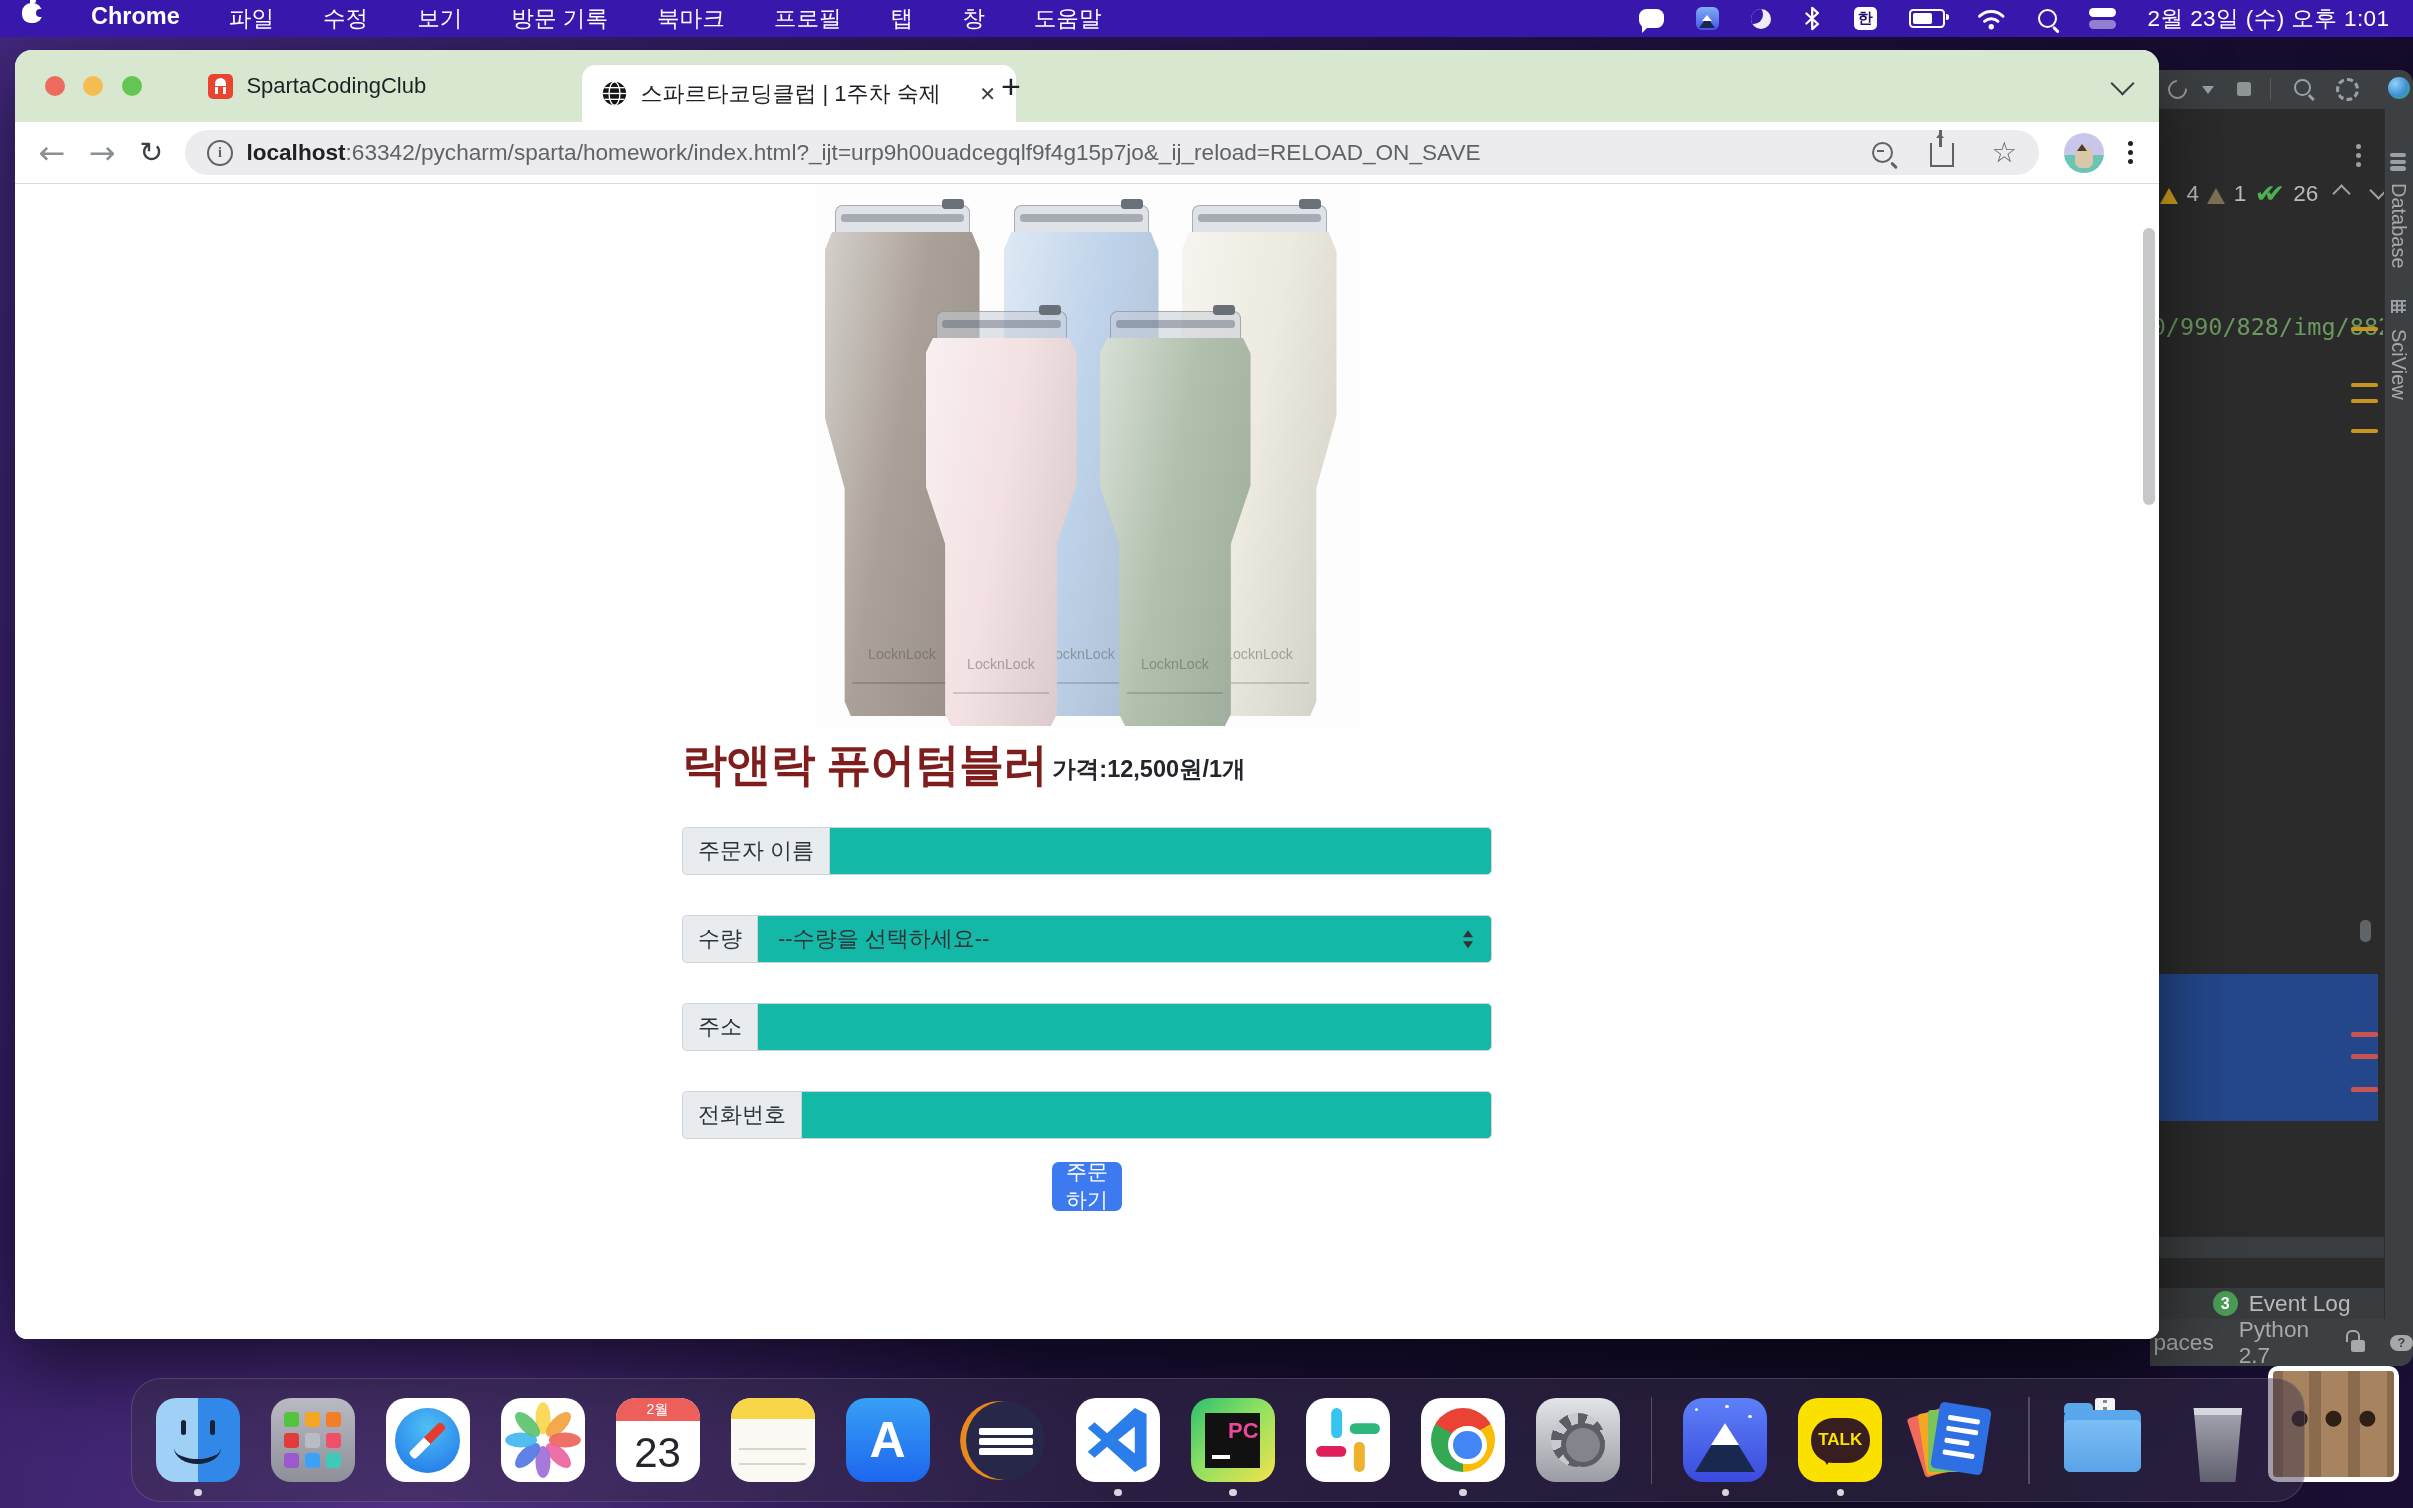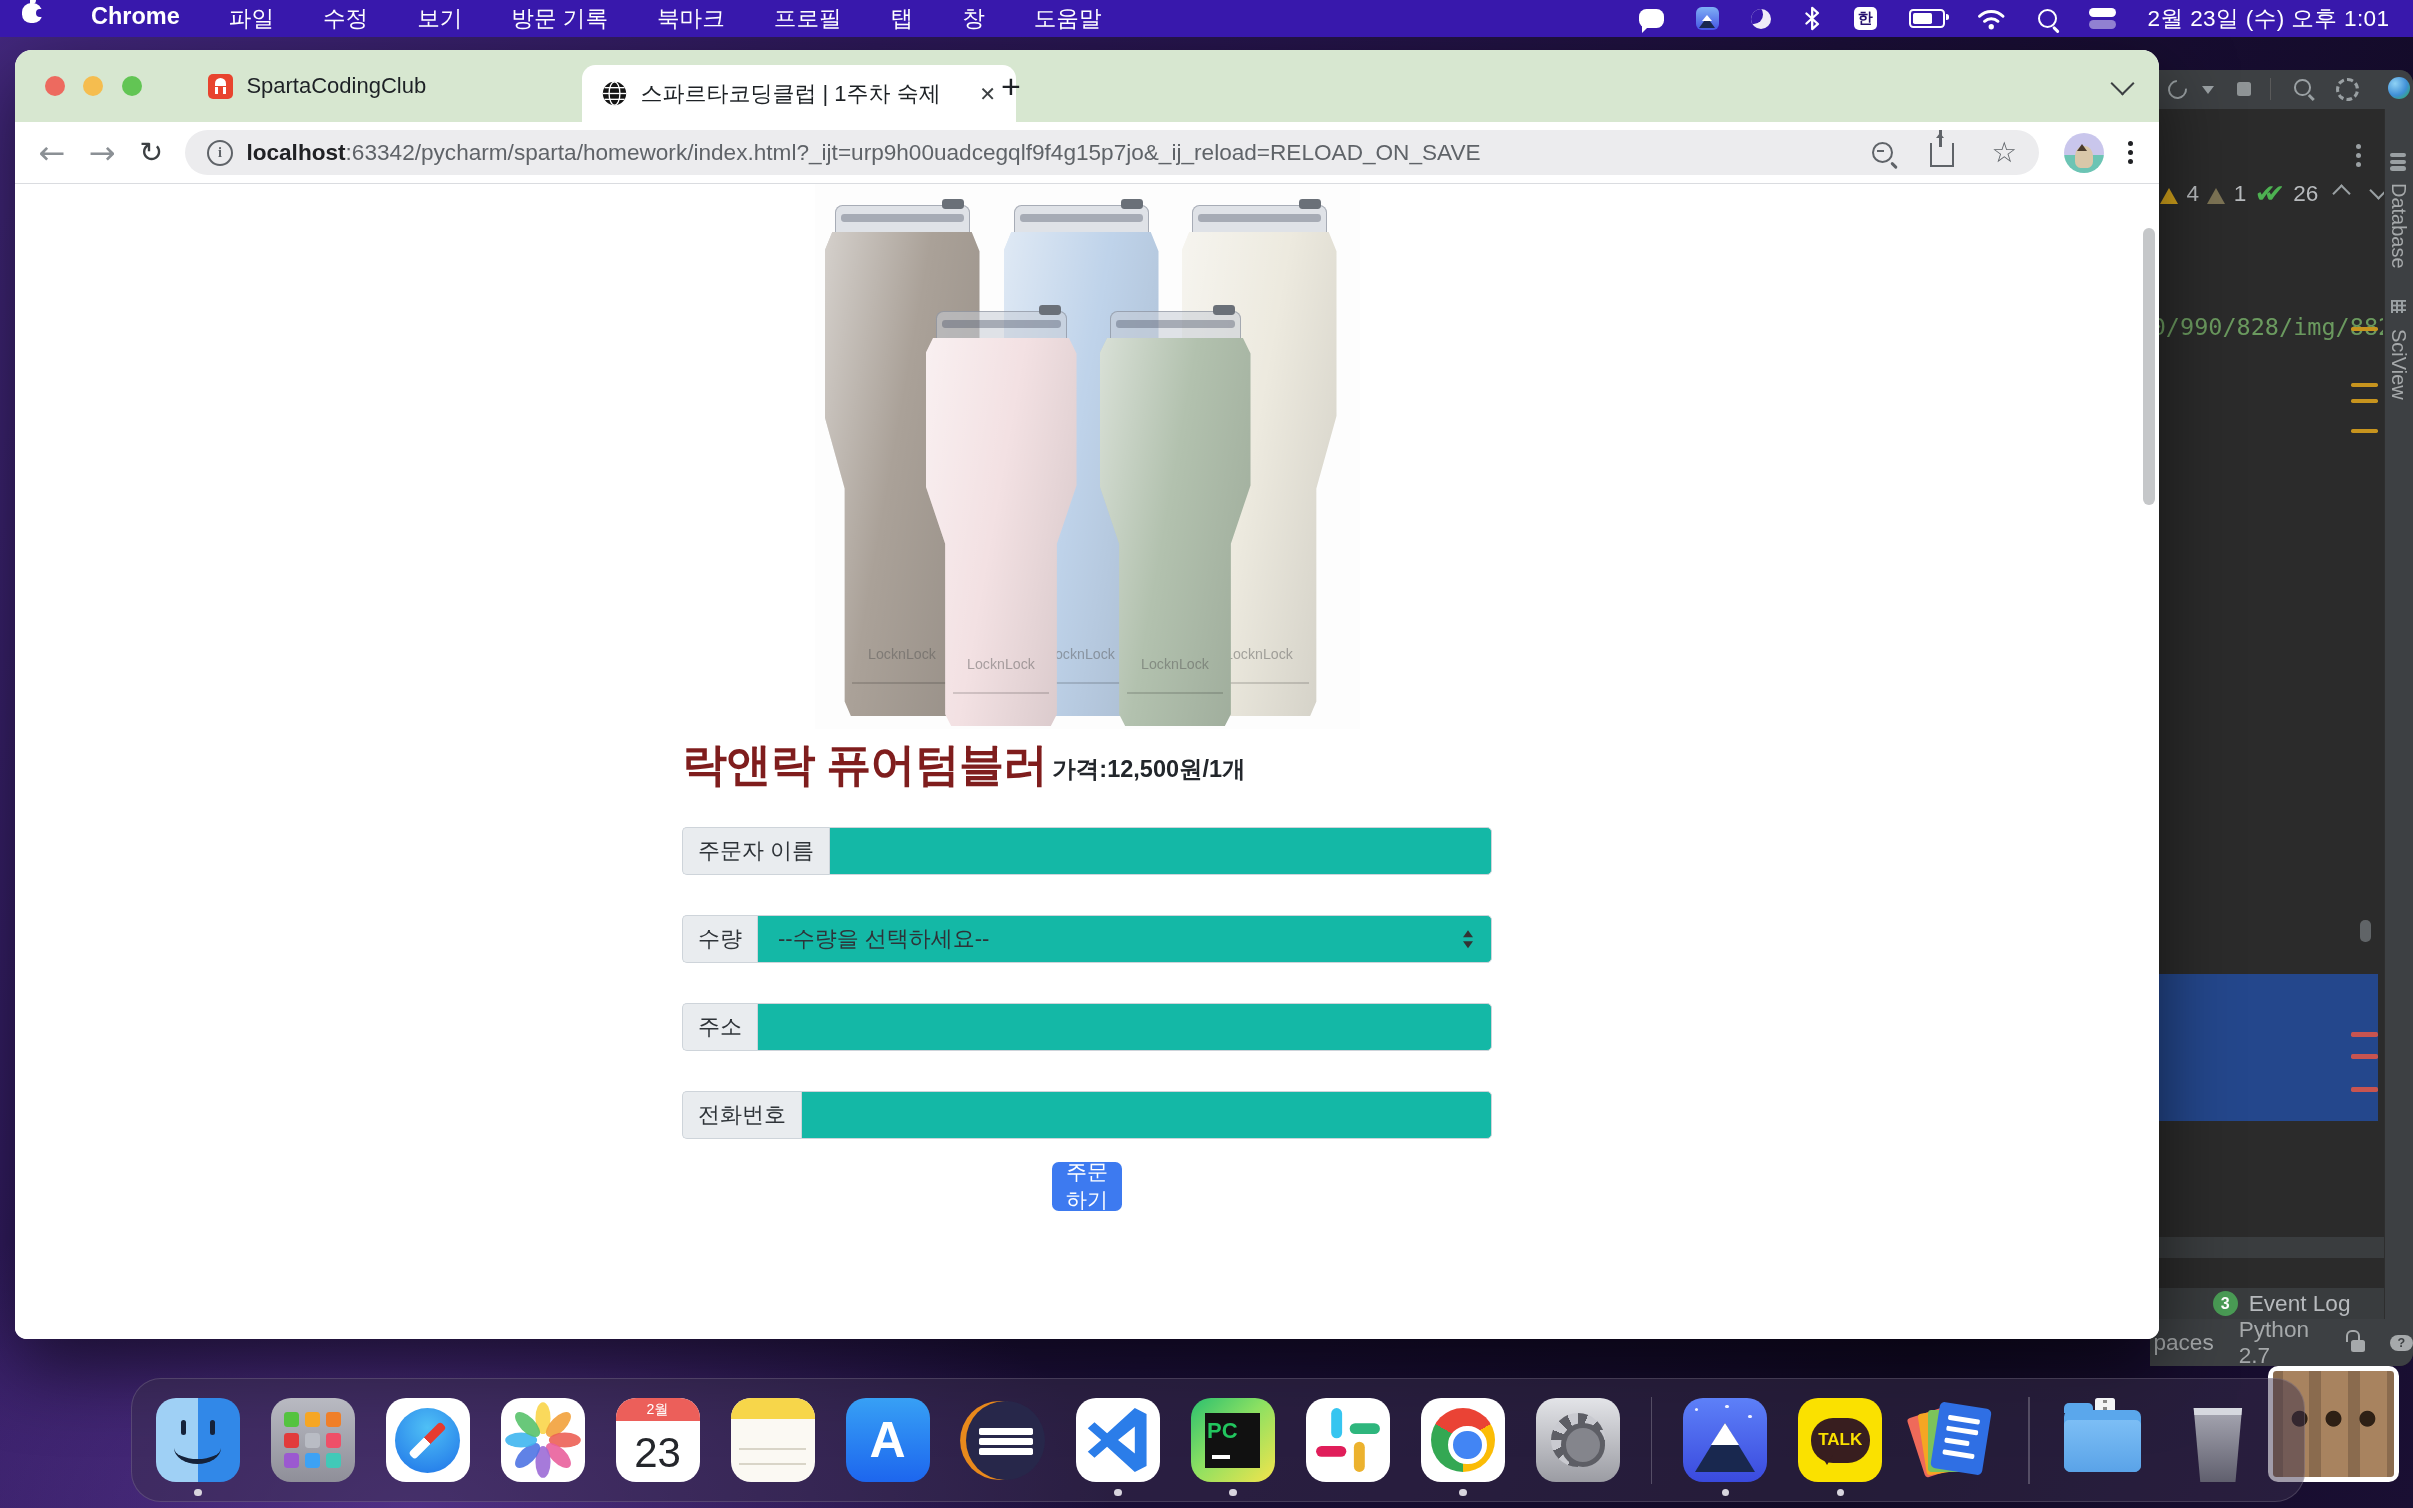--- a/index.html
+++ b/index.html
@@ -198,21 +198,21 @@
   
   .appstore{background:linear-gradient(180deg,#37a0f5,#1d66ee);display:flex;align-items:center;justify-content:center;
     color:#fff;font-size:50px;font-weight:bold}
   
   .eclipse{width:84px;height:84px;position:relative}
   .ec-ball{position:absolute;left:5px;top:2.5px;width:79px;height:79px;border-radius:50%;background:#27274a;
     box-shadow:-5.9px 0 0 #e8891c}
   .ec-bar{position:absolute;left:18.4px;width:54px;height:6.7px;background:#fff;border-radius:1.7px}
   
   .pytile{background:linear-gradient(135deg,#2bc06f 0%,#8be062 45%,#f4e44c 100%);display:flex;align-items:center;justify-content:center}
-  .py-in{width:55px;height:55px;background:#111;color:#22c55e;font-size:22px;font-weight:bold;padding:5px 0 0 2px;box-sizing:border-box;position:relative}
+  .py-in{width:55px;height:55px;background:#111;color:#ec4899;font-size:22px;font-weight:bold;padding:5px 0 0 23px;box-sizing:border-box;position:relative}
   .py-in::after{content:"";position:absolute;left:6.7px;bottom:8.4px;width:18.4px;height:4.2px;background:#fff}
   
   .chrometile{background:#fff;display:flex;align-items:center;justify-content:center}
   .chromeball{width:64px;height:64px;border-radius:50%;position:relative;
     background:conic-gradient(from -60deg,#ea4335 0 120deg,#fbbc05 120deg 240deg,#34a853 240deg 360deg)}
   .chromeball::after{content:"";position:absolute;left:50%;top:50%;width:28.5px;height:28.5px;margin:-14.2px 0 0 -14.2px;border-radius:50%;
     background:#4285f4;border:5px solid #fff}
   
   .settings{background:linear-gradient(180deg,#e3e4e8,#9b9ca3);display:flex;align-items:center;justify-content:center}
   .gear2{width:54px;height:54px;border-radius:50%;background:repeating-conic-gradient(#5d5e65 0 22deg,#c9cad0 22deg 45deg);position:relative}

